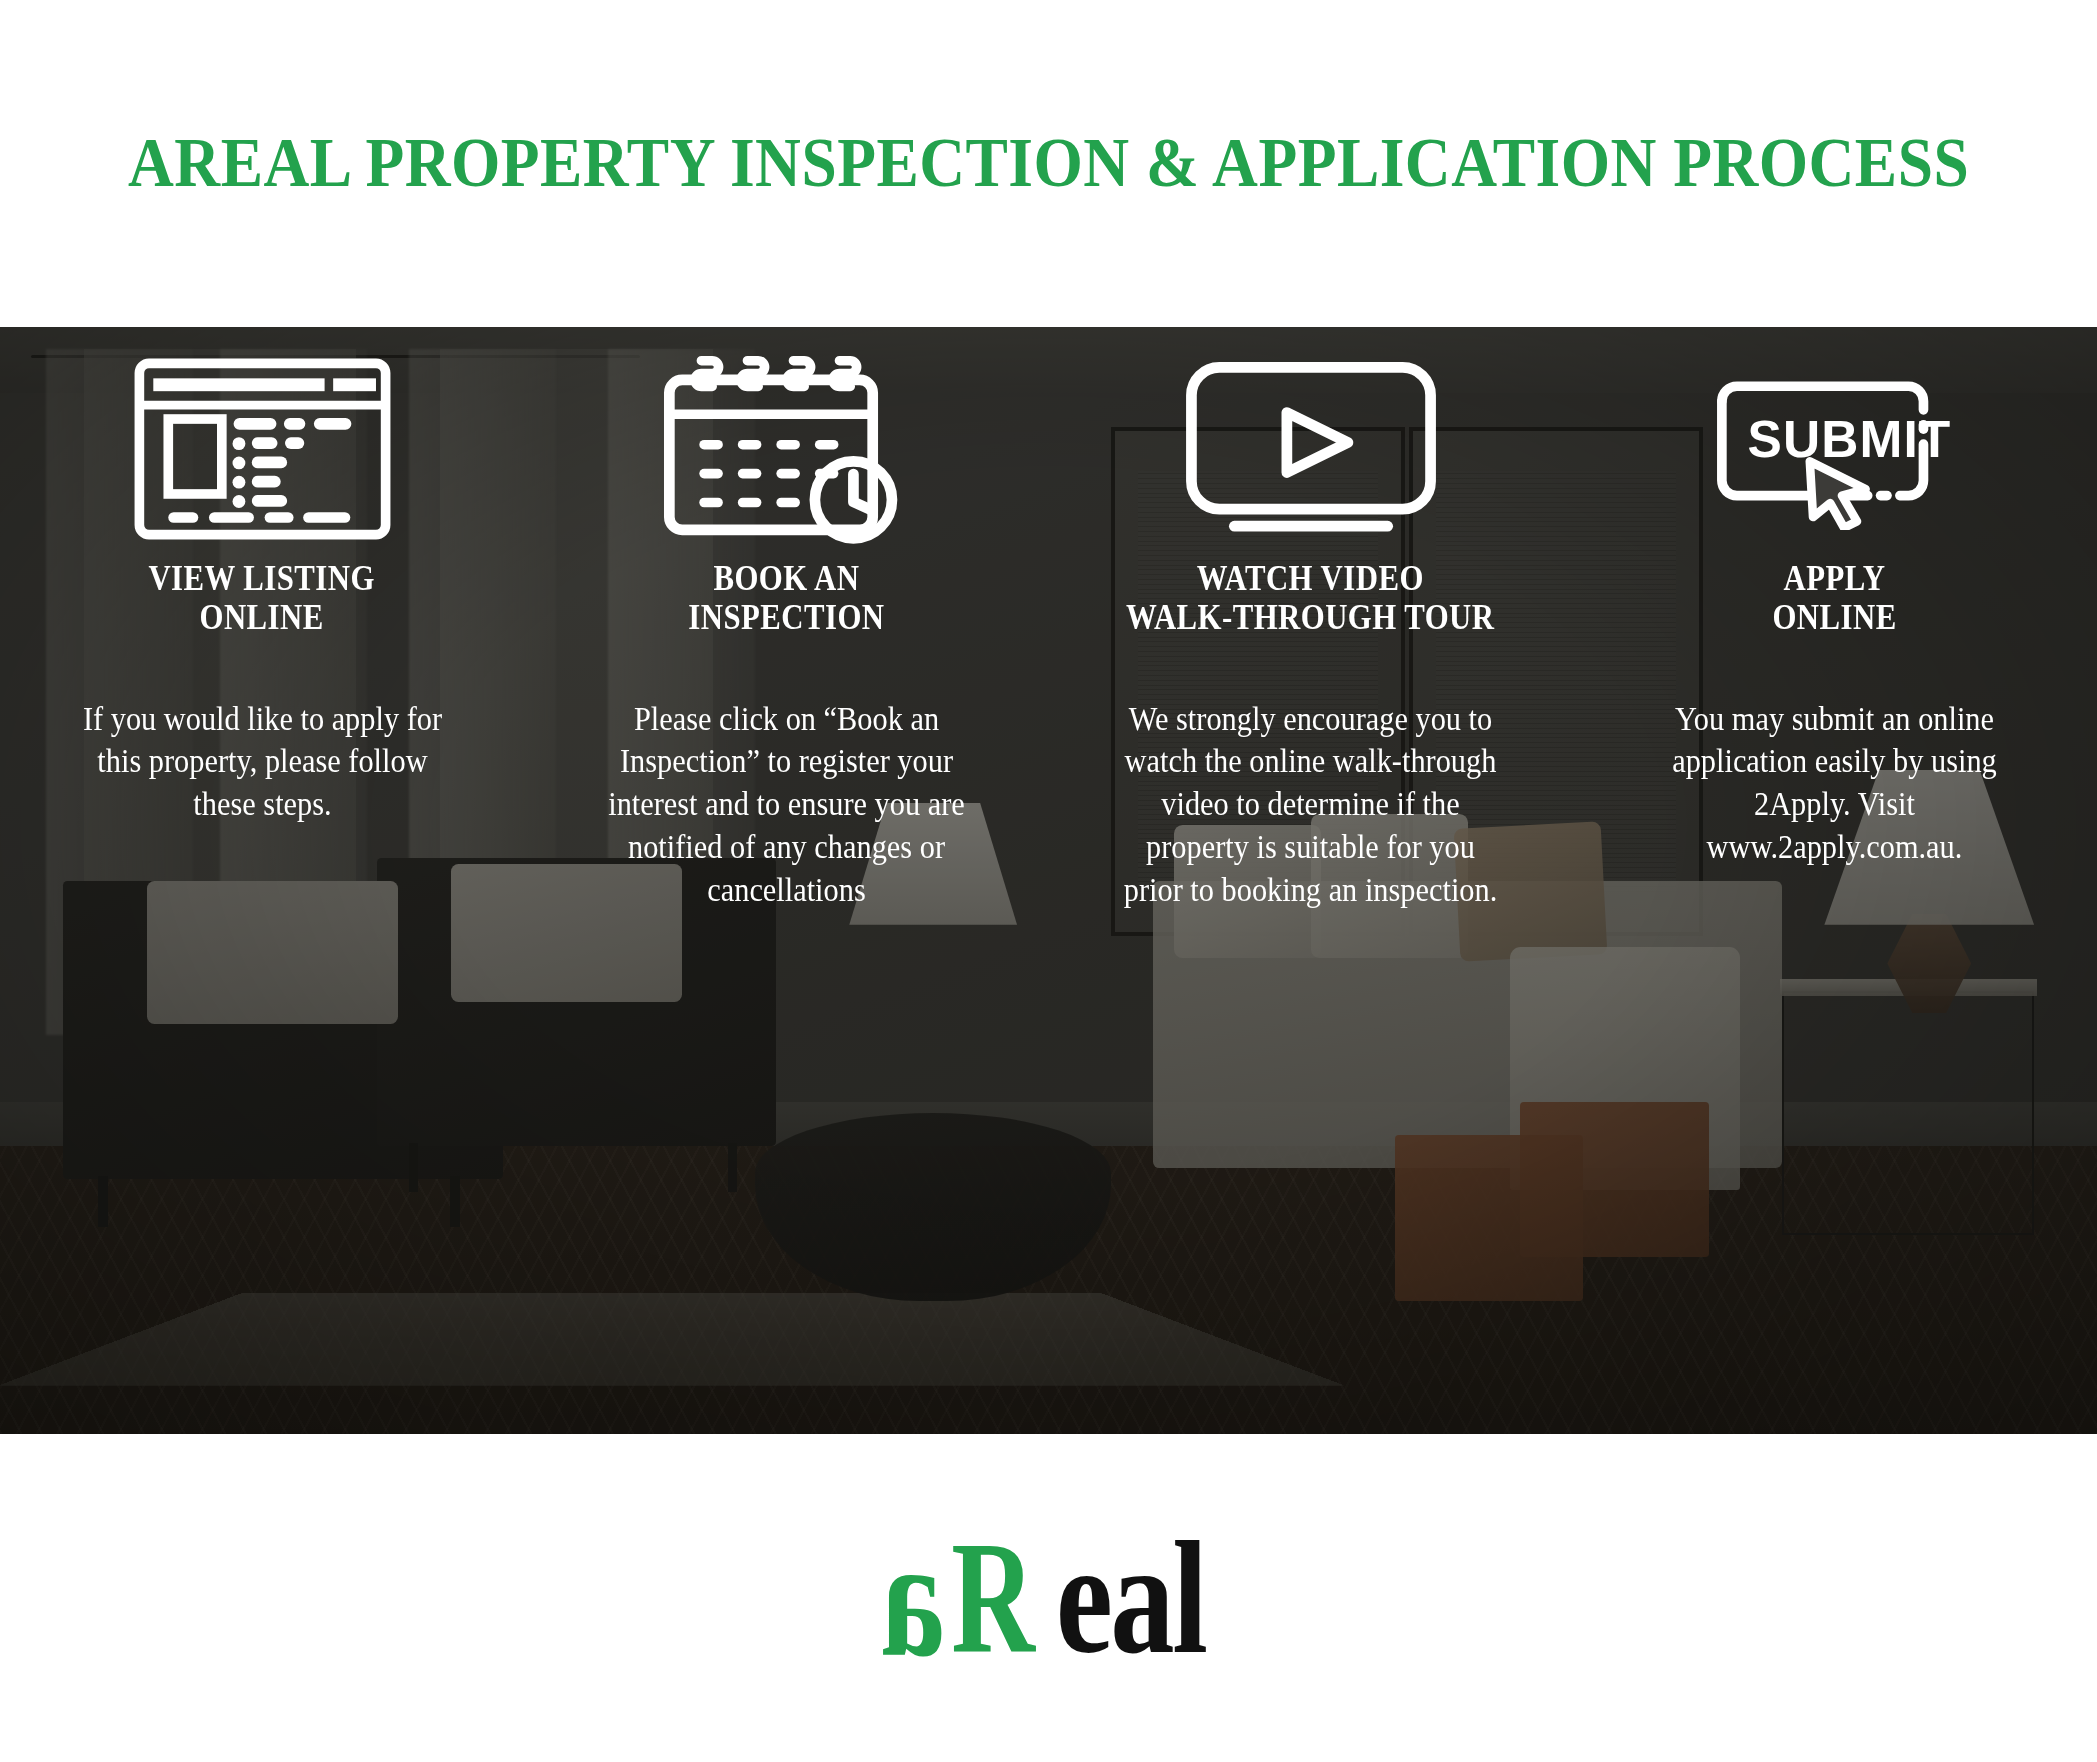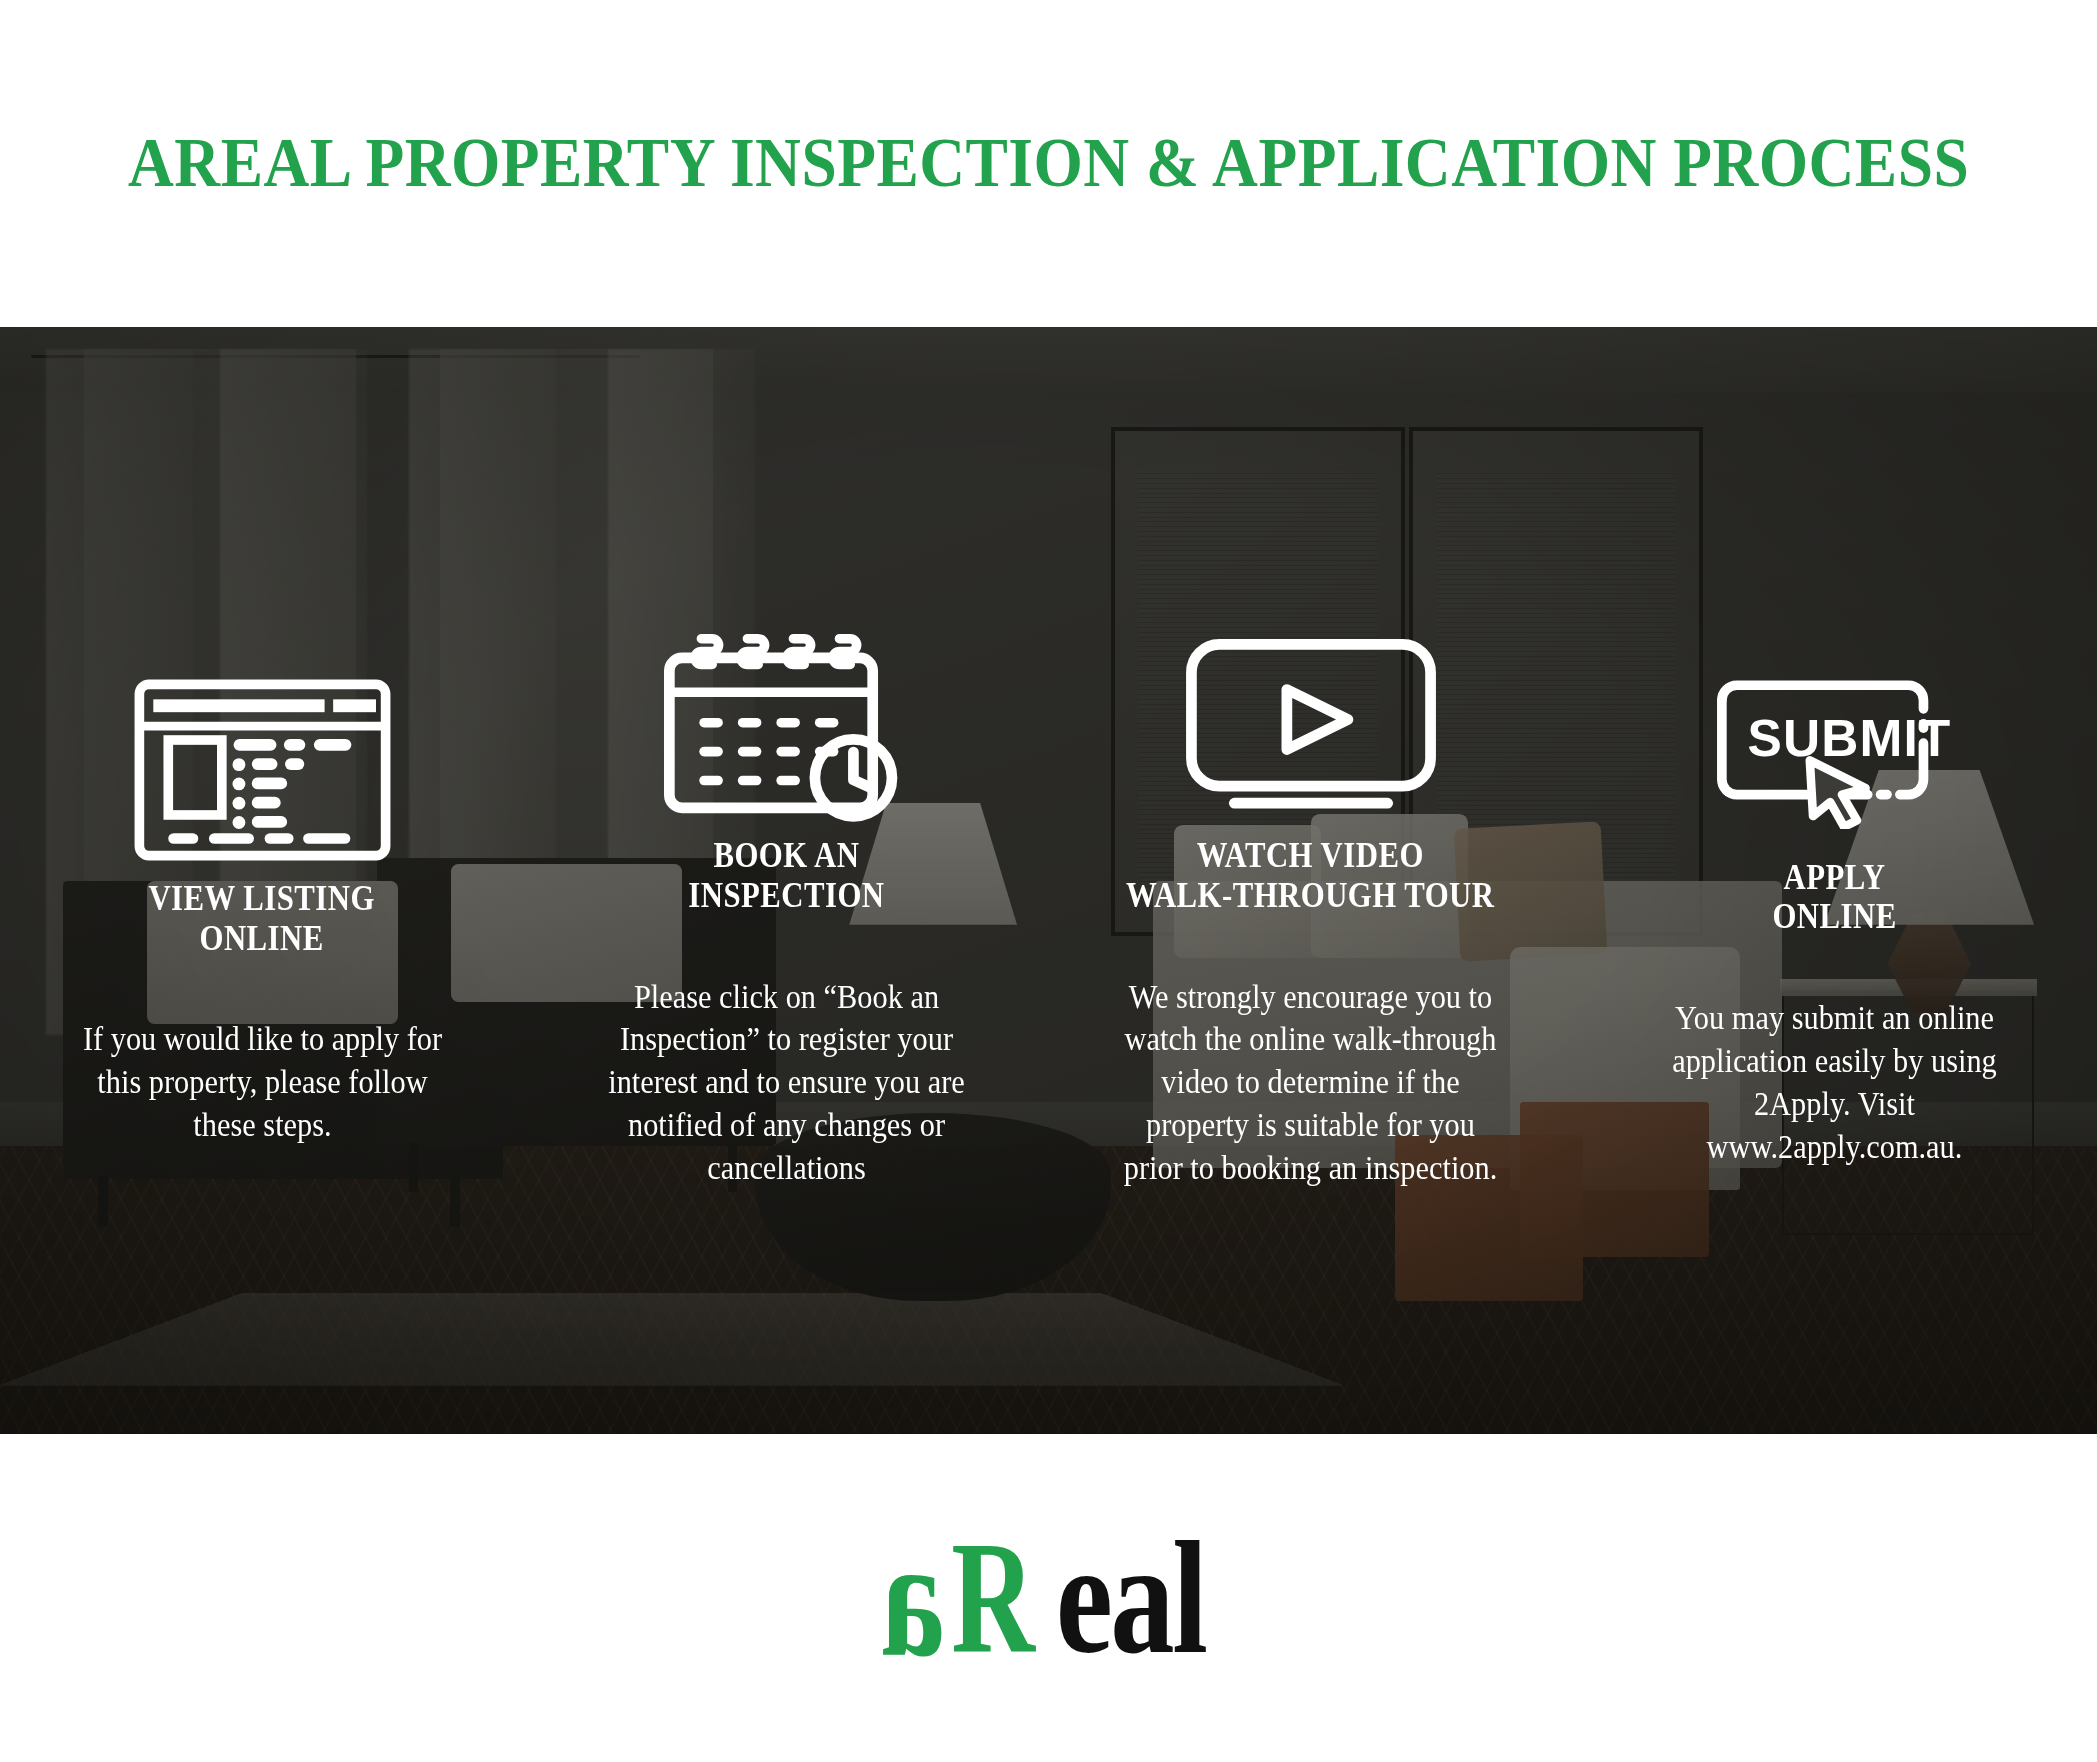--- a/index.html
+++ b/index.html
@@ -100,21 +100,21 @@
     background:linear-gradient(170deg,#1d1c1a,#0e0d0c);
     border-radius:50% 50% 46% 46% / 32% 32% 62% 62%; opacity:.95; }
 
   .vignette { position:absolute; inset:0;
     background:radial-gradient(ellipse at 50% 45%, rgba(0,0,0,0) 40%, rgba(0,0,0,.35) 100%); }
   .darken { position:absolute; inset:0; background:rgba(24,24,22,0.52); }
 
   
   .cols { position:absolute; inset:0; display:flex; }
   .col { flex:1; position:relative; display:flex; flex-direction:column;
-    align-items:center; padding-top:54px;justify-content:center; }
+    align-items:center; padding-top:20px; }
 
   .icon-wrap { height:204px; display:flex; align-items:center; justify-content:center; }
   .icon-wrap svg { display:block; }
 
   .col-title { color:#ffffff; font-family:"Liberation Serif", serif;
     font-weight:700; font-size:35px; line-height:1.13; text-align:center;
     letter-spacing:0.5px; transform:scaleX(0.88); margin-top:7.5px; white-space:nowrap; }
 
   .col-body { color:#ffffff; font-family:"Liberation Serif", serif;
     font-size:33px; line-height:1.30; text-align:center; margin-top:60px;

